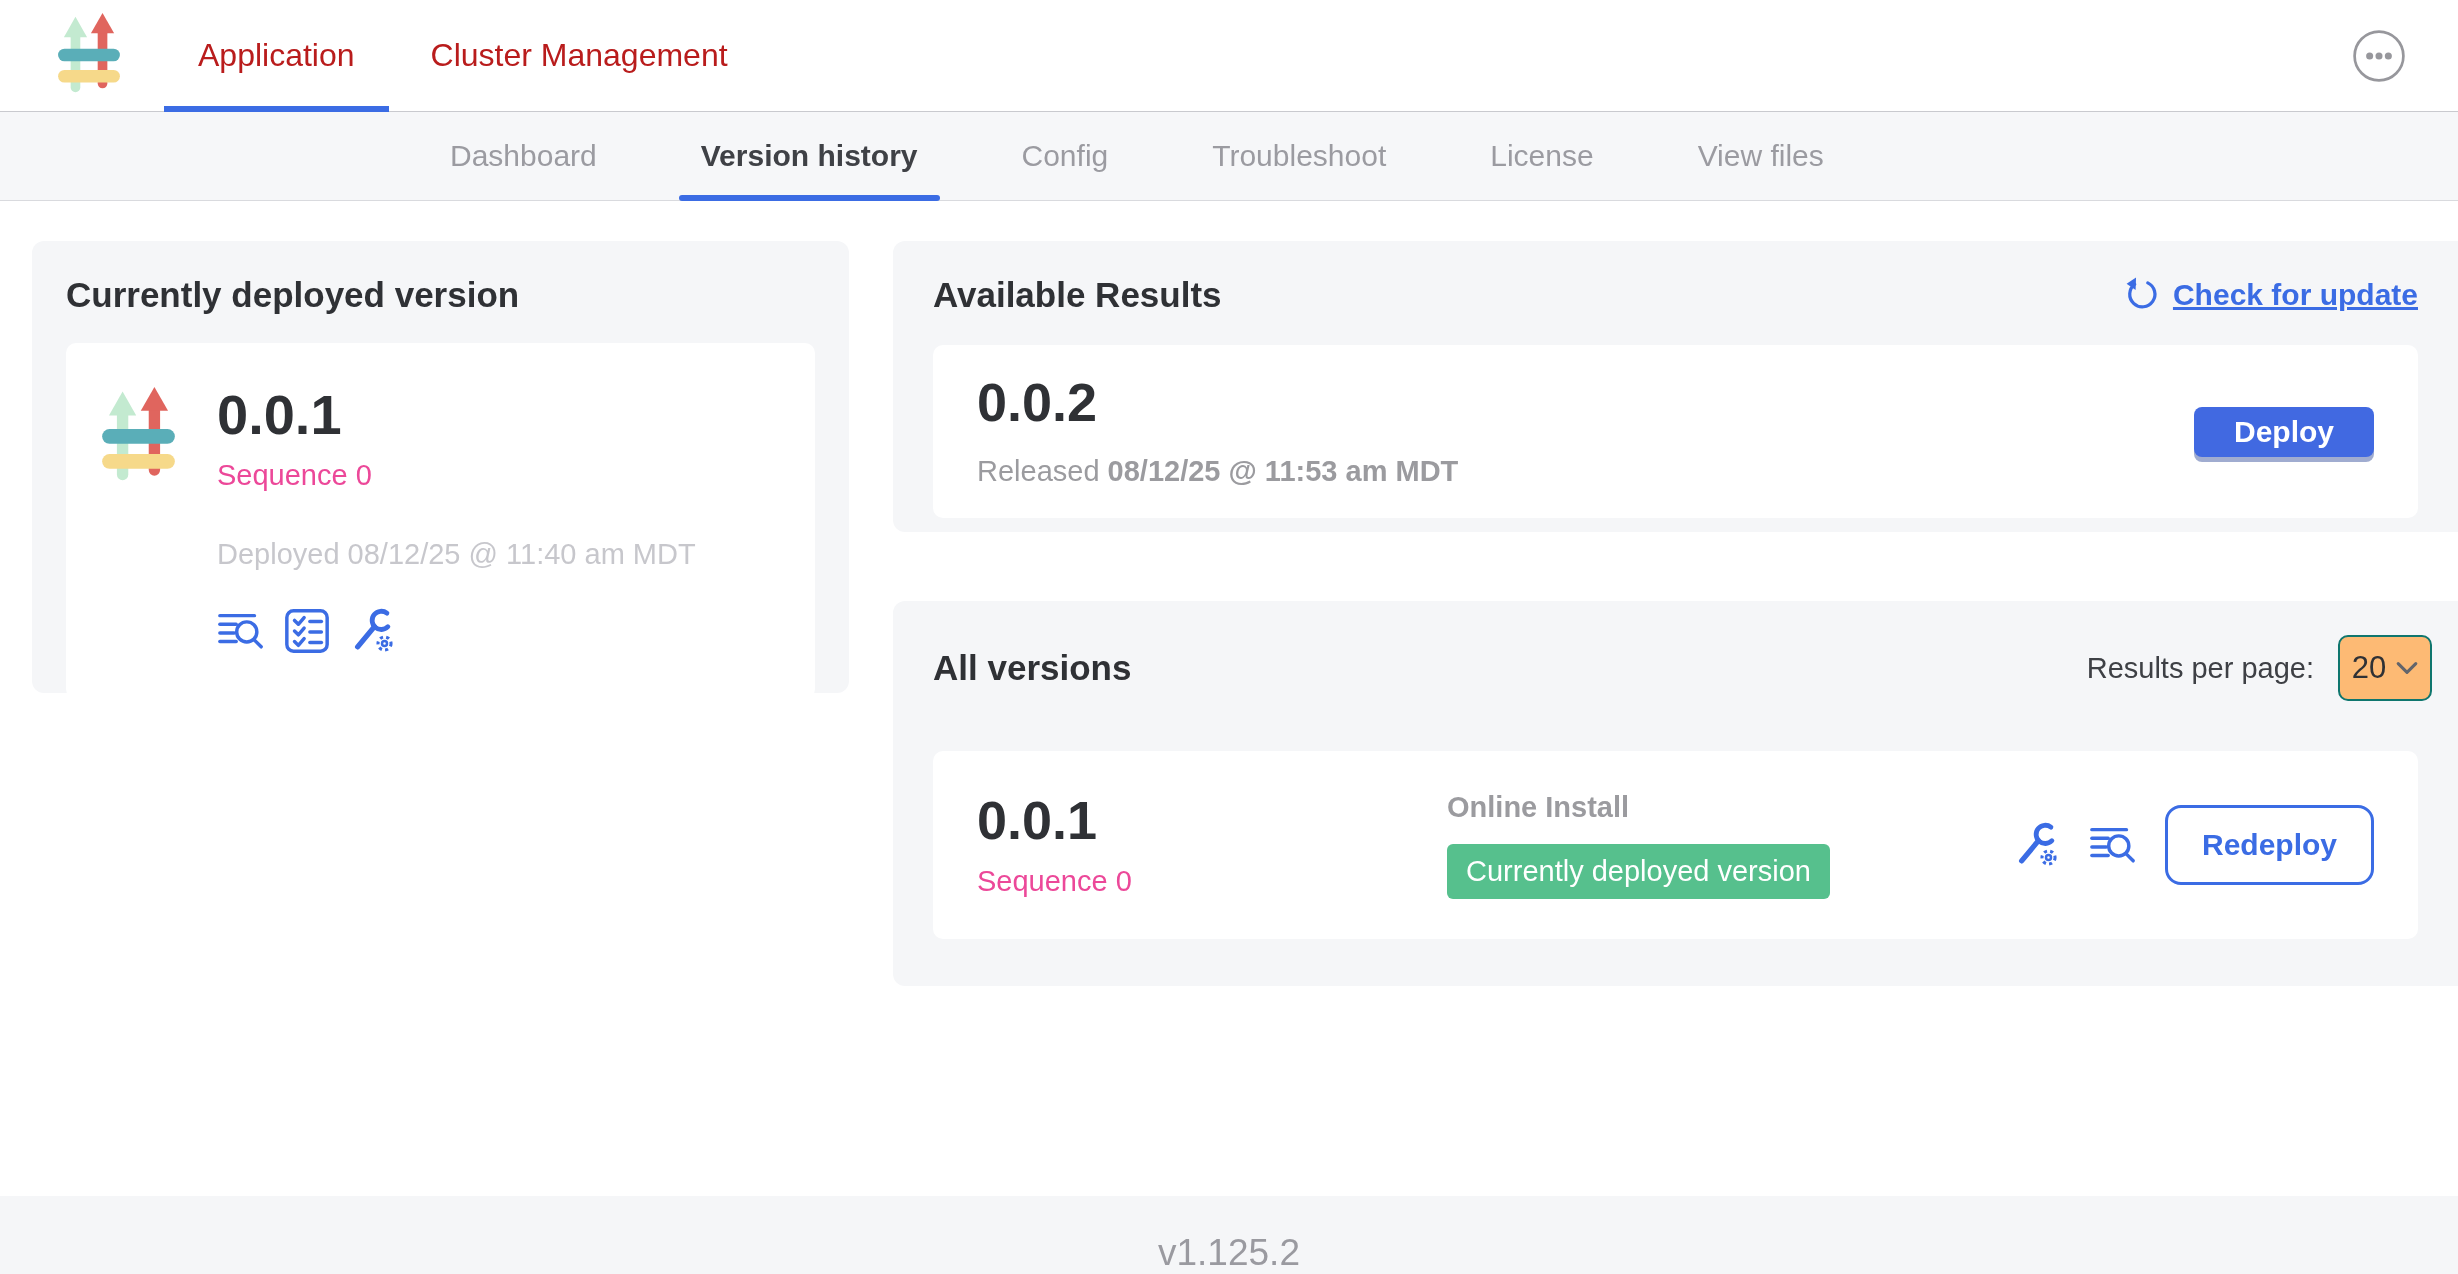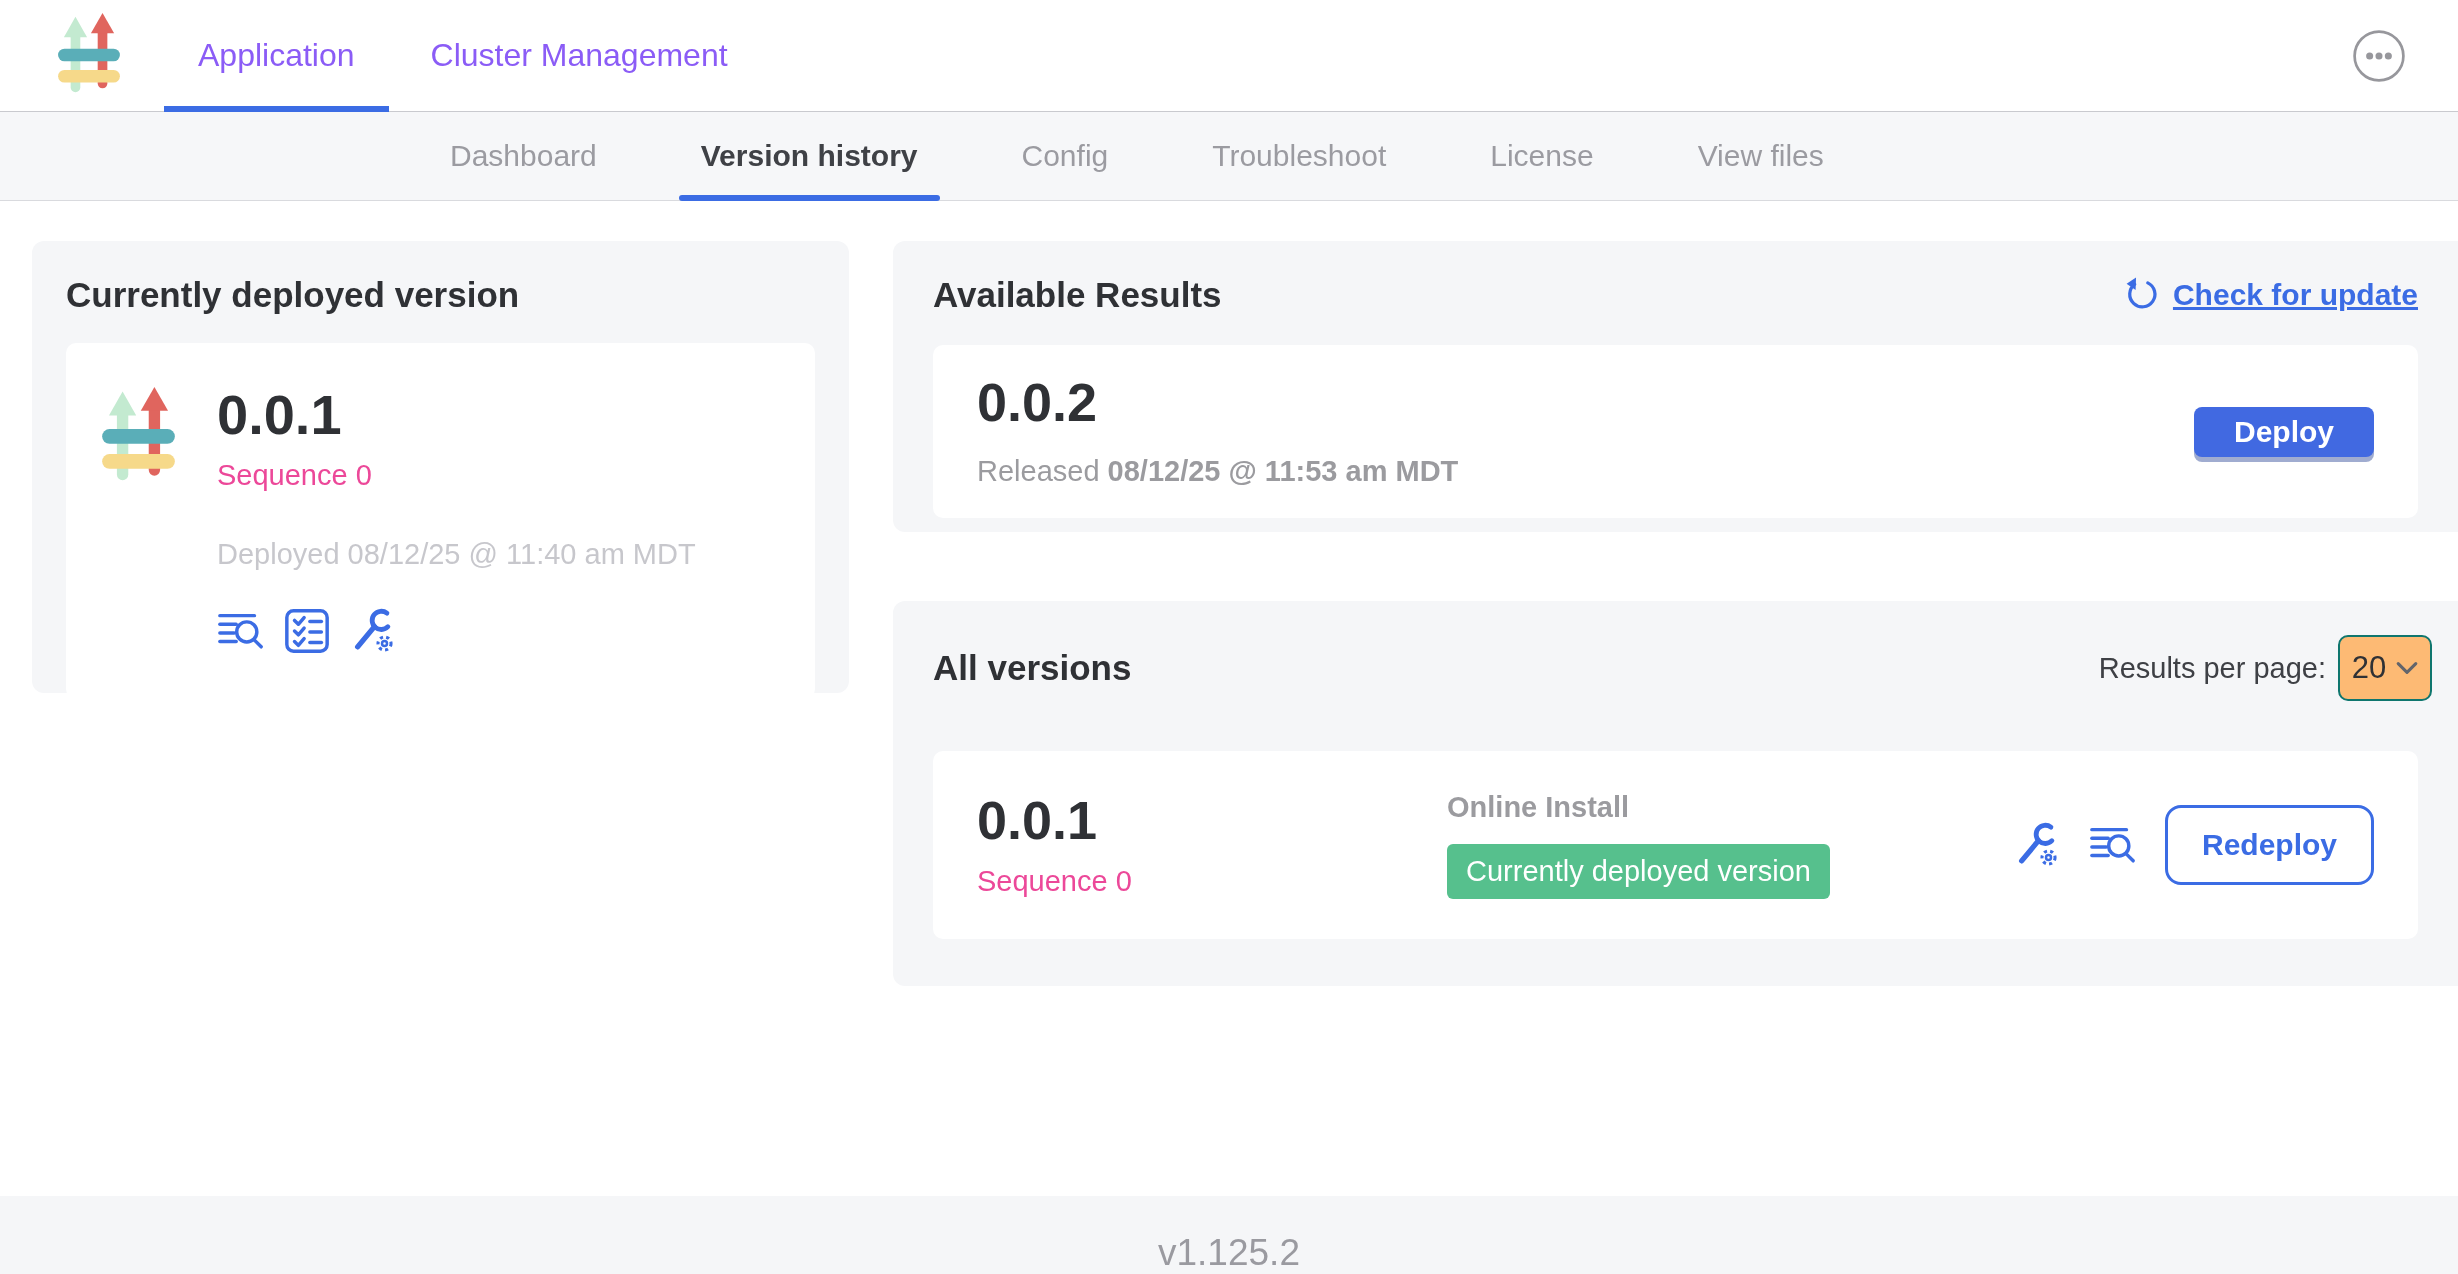--- a/index.html
+++ b/index.html
@@ -4,21 +4,21 @@
 <style>
   * { box-sizing: border-box; }
   html,body { margin:0; padding:0; }
   body { font-family:"Liberation Sans","DejaVu Sans",sans-serif; background:#fff; }
   .page { width:2458px; height:1274px; position:relative; background:#fff; overflow:hidden; }
 
   
   .topbar { height:112px; background:#fff; border-bottom:1px solid #c9cacf; display:flex; align-items:stretch; position:relative; }
   .logo-wrap { margin-left:58px; display:flex; align-items:center; }
   .top-tabs { display:flex; margin-left:40px; }
-  .top-tab { position:relative; display:flex; align-items:center; padding:0 38px; font-size:32px; color:#8b5cf6; cursor:pointer; }
+  .top-tab { position:relative; display:flex; align-items:center; padding:0 38px; font-size:32px; color:#b91c1c; cursor:pointer; }
   .top-tab.active::after { content:""; position:absolute; left:4px; right:4px; bottom:-1px; height:6px; background:#3b6ce4; }
   .ellipsis-btn { margin-left:auto; margin-right:52px; align-self:center; width:54px; height:54px; cursor:pointer; display:flex; align-items:center; justify-content:center; }
 
   
   .subnav { height:89px; background:#f6f7f9; border-bottom:1px solid #d9dade; display:flex; align-items:stretch; padding-left:398px; }
   .subnav-item { position:relative; display:flex; align-items:center; padding:0 52px; font-size:30px; color:#9b9ba1; cursor:pointer; }
   .subnav-item.active { color:#3f4146; font-weight:bold; }
   .subnav-item.active::after { content:""; position:absolute; left:30px; right:30px; bottom:-1px; height:6px; background:#3b6ce4; border-radius:3px; }
 
   
@@ -37,21 +37,21 @@
   .updates-panel { position:absolute; left:893px; top:241px; right:0; height:291px; border-radius:12px 0 0 12px; padding:34px 40px 0 40px; }
   .panel-head { display:flex; align-items:center; justify-content:space-between; }
   .check-link-wrap { display:flex; align-items:center; gap:14px; cursor:pointer; }
   .check-link { font-size:30px; font-weight:bold; color:#3b6ce4; text-decoration:underline; }
   .update-card { margin-top:30px; background:#fff; border-radius:10px; padding:30px 44px; display:flex; align-items:center; justify-content:space-between; min-height:166px; }
   .released-line { font-size:29px; color:#9b9b9f; margin-top:26px; }
   .released-line .date { font-weight:bold; }
   .deploy-btn { background:#4169e1; color:#fff; font-size:30px; font-weight:bold; font-family:inherit; border:none; border-radius:8px; padding:8px 40px; cursor:pointer; box-shadow:0 5px 0 rgba(44,70,150,.45); }
 
   .versions-panel { position:absolute; left:893px; top:601px; right:0; height:385px; border-radius:12px 0 0 12px; padding:34px 26px 40px 40px; }
-  .rpp-wrap { display:flex; align-items:center; gap:12px;justify-content:space-between; }
+  .rpp-wrap { display:flex; align-items:center; gap:24px;justify-content:space-between; }
   .rpp-label { font-size:29px; color:#3e4045; }
   .rpp-select { width:94px; height:66px; background:#fdba74; border:2px solid #0f766e; border-radius:10px; display:flex; align-items:center; justify-content:center; gap:10px; cursor:pointer; }
   .rpp-value { font-size:31px; color:#2f3135; }
   .version-row { margin-top:50px; margin-right:14px; background:#fff; border-radius:10px; padding:40px 44px; display:flex; align-items:center; }
   .vr-col1 { width:470px; }
   .vr-col2 { flex:1; }
   .install-type { font-size:29px; font-weight:bold; color:#9b9b9f; }
   .deploy-badge { display:inline-block; margin-top:20px; background:#56c08d; color:#fff; font-size:29px; padding:11px 19px; border-radius:6px; }
   .vr-col3 { display:flex; align-items:center; gap:28px; }
   .redeploy-btn { background:#fff; border:3px solid #3b6ce4; color:#3b6ce4; font-size:30px; font-weight:bold; font-family:inherit; border-radius:16px; padding:20px 34px; cursor:pointer; }

